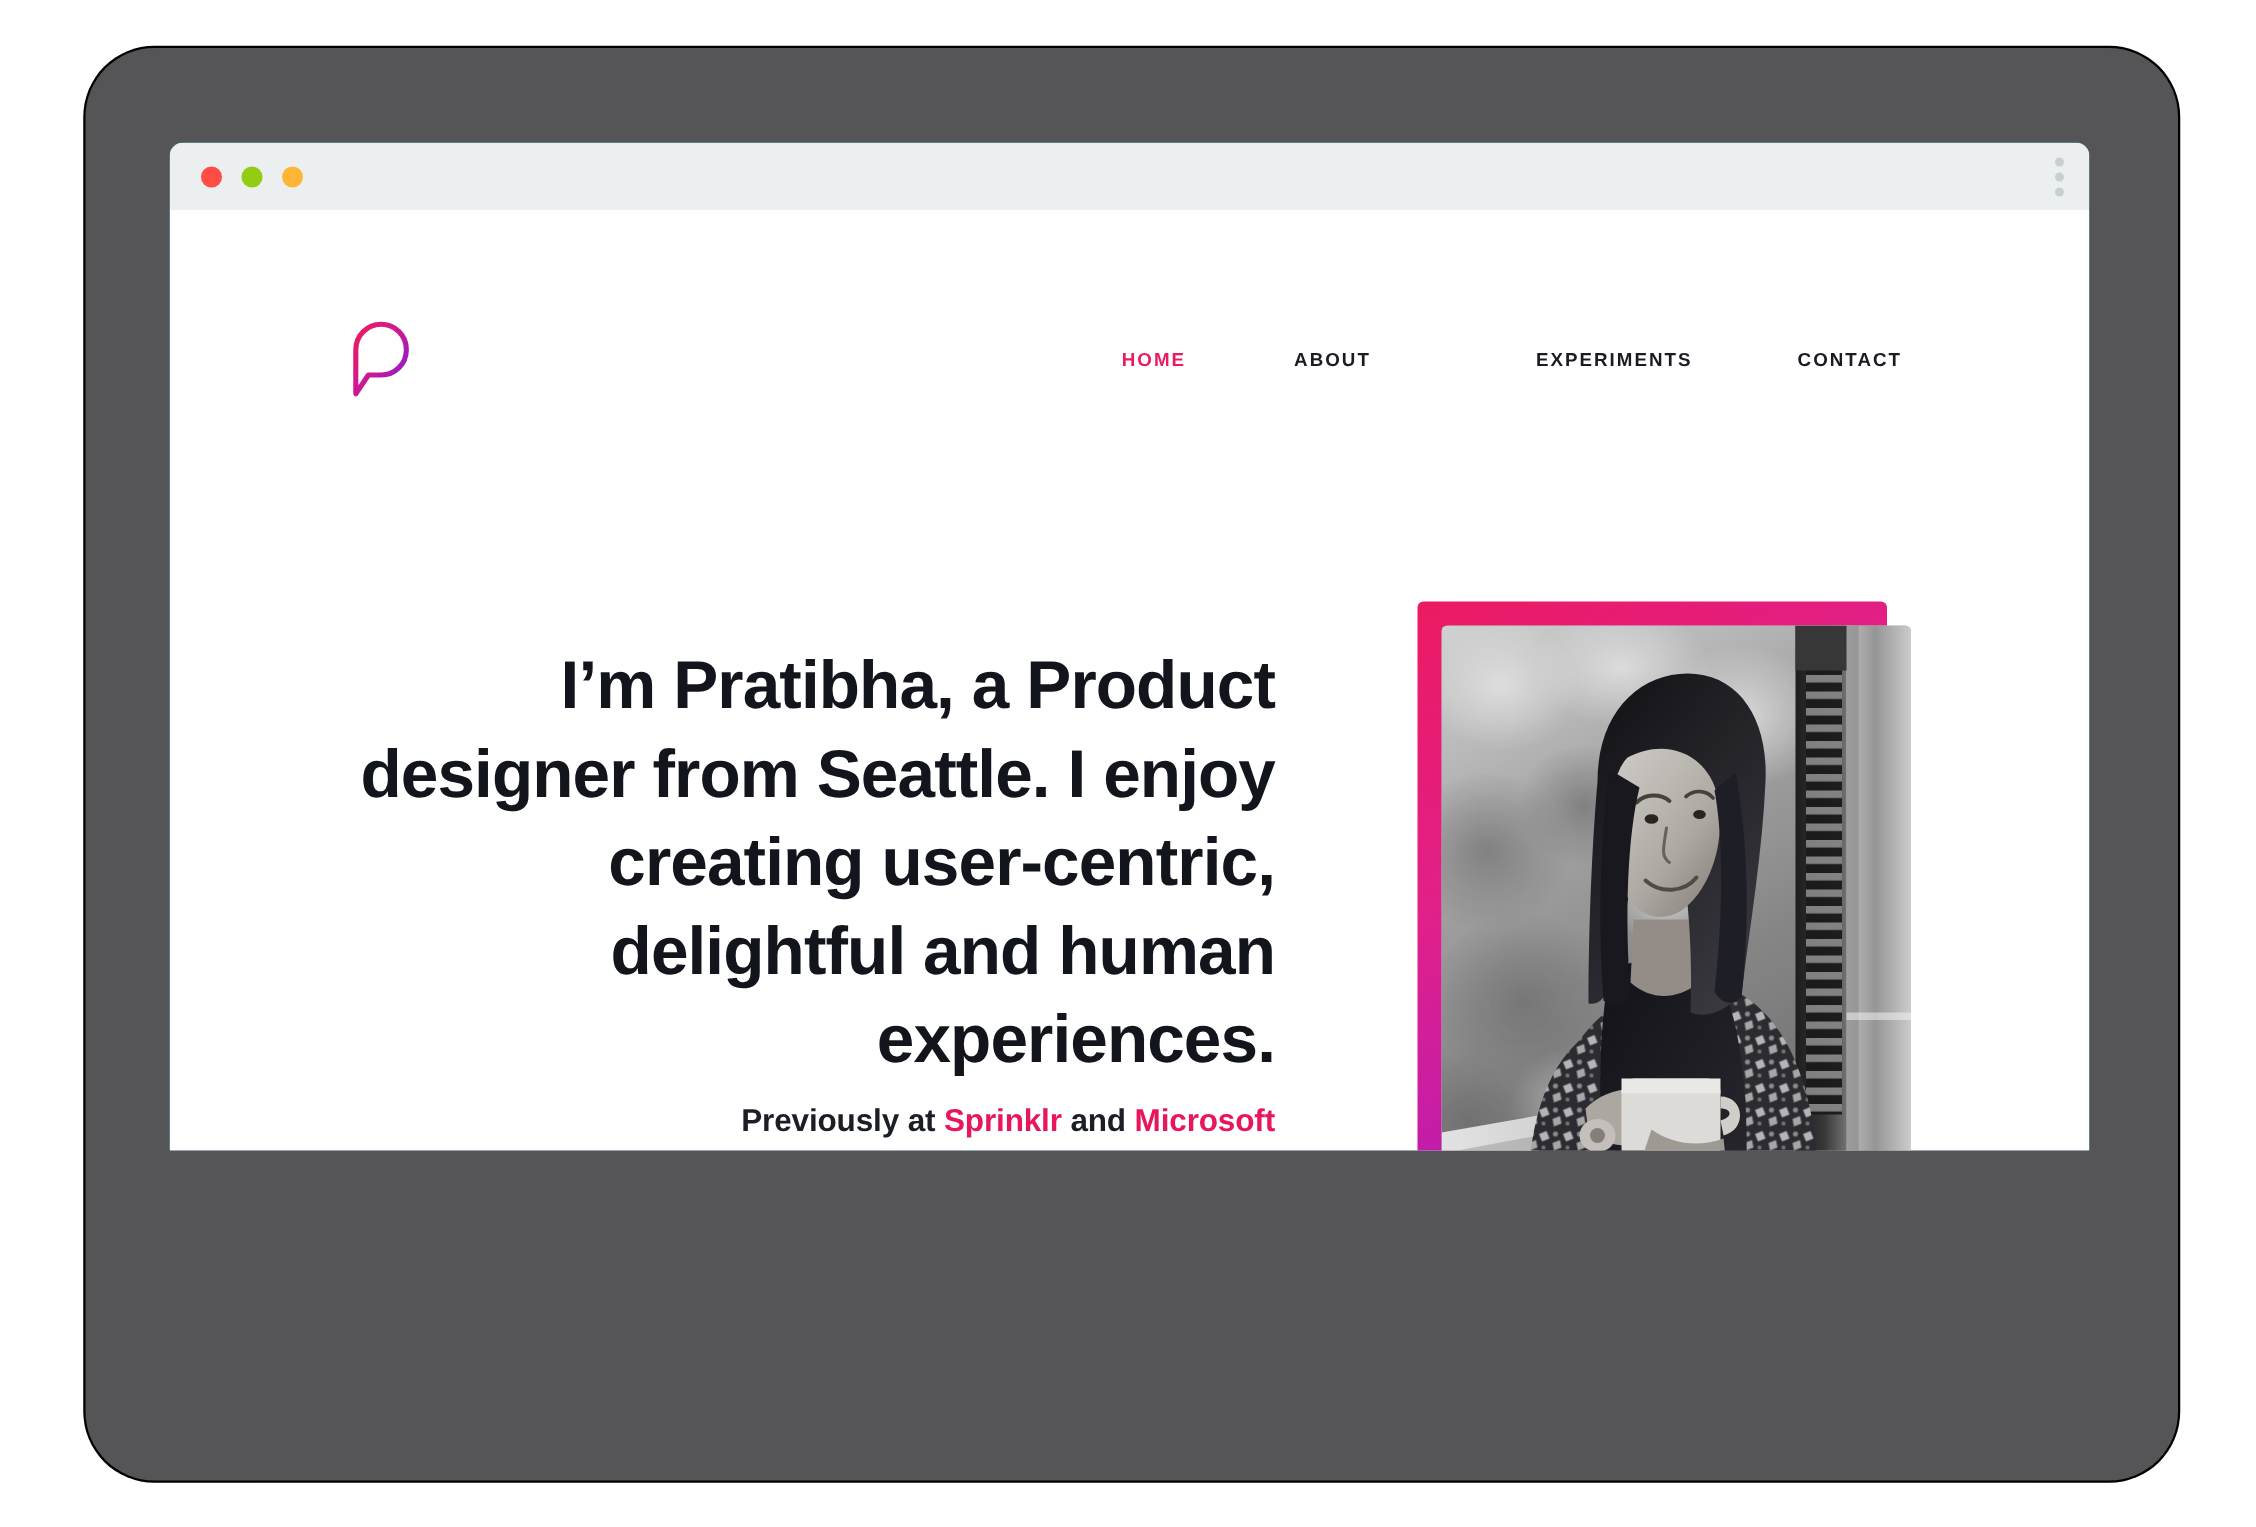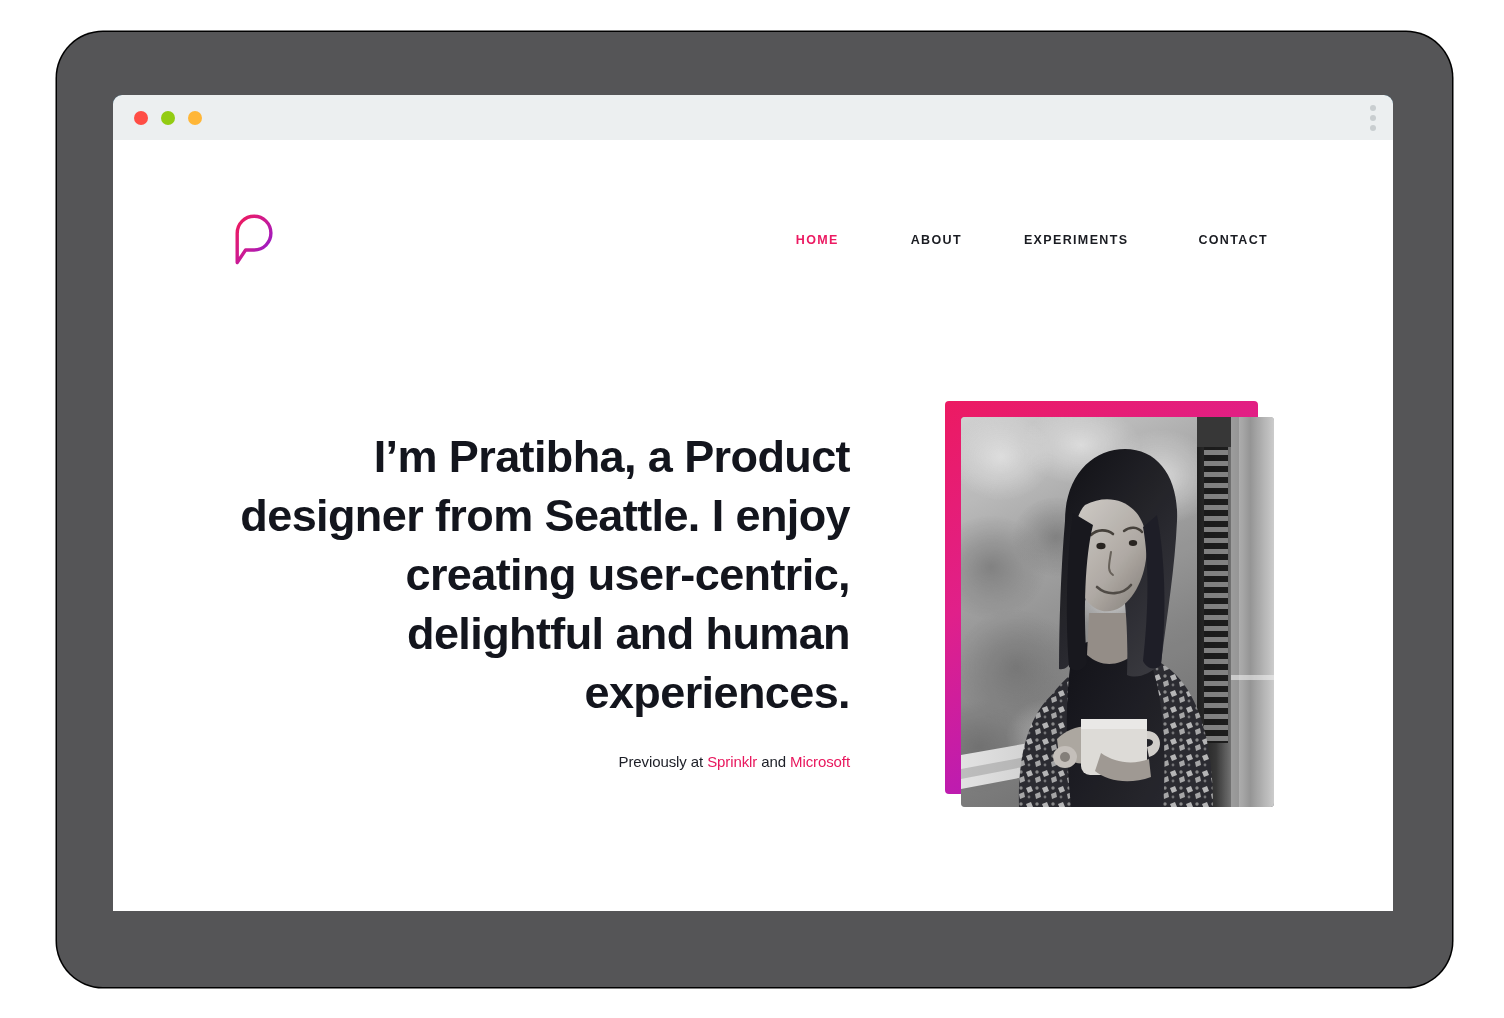--- a/index.html
+++ b/index.html
@@ -18,21 +18,21 @@
     width:1395px; height:955px;
     background:#555557;
     border-radius:46px;
     box-shadow:0 0 0 1.5px #000000;
   }
 
   
   #browser-window {
     position:absolute;
     left:113px; top:95px;
-    width:1280px; height:816px;
+    width:1280px; height:672px;
     background:#0c4a6e;
     border-radius:9px 9px 0 0;
     overflow:hidden;
   }
 
   #title-bar {
     position:relative;
     height:45px;
     background:#eceff0;
     display:flex;
@@ -96,21 +96,21 @@
     letter-spacing:1.35px;
     font-weight:700;
     color:#1a1c22;
     text-decoration:none;
     cursor:pointer;
     white-space:nowrap;
   }
   .nav-link.is-active { color:#ec1a62; }
   #nav-item-home       { margin-right:72px; }
   #nav-item-about      { margin-right:62px; }
-  #nav-item-experiments{ margin-right:70px; }
+  #nav-item-experiments{ margin-right:70px;margin-left:48px; }
   #nav-item-contact    { margin-right:119px; }
 
   
   #hero {
     position:absolute;
     left:0; top:0; right:0; bottom:0;text-align:right;
   }
 
   #hero-copy {
     position:absolute;
@@ -120,24 +120,24 @@
 
   #hero-headline {
     font-size:45px;
     line-height:59px;
     font-weight:700;
     letter-spacing:-0.6px;
     color:#13151d;
   }
 
   #hero-subtitle {
-    margin-top:25px;
-    font-size:15px;
+    margin-top:11px;
+    font-size:21px;
     line-height:30px;
-    font-weight:400;
+    font-weight:700;
     color:#1c1e26;
     letter-spacing:-0.1px;
   }
   .accent-link {
     color:#e8175d;
     text-decoration:none;
     cursor:pointer;
   }
 
   

